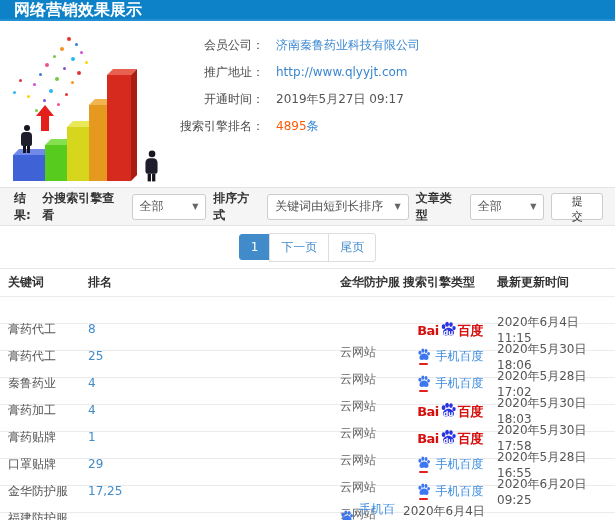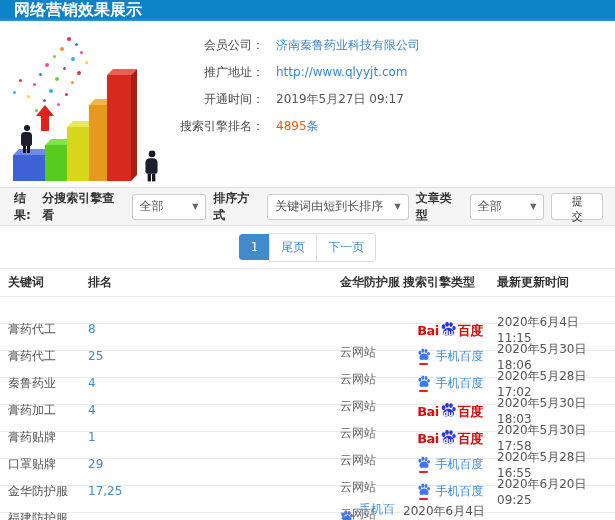--- a/index.html
+++ b/index.html
@@ -202,22 +202,22 @@
     <div class="selectbox sel-article">
       <span>全部</span>
       <span class="caret">▼</span>
     </div>
     <button class="submit-btn">提交</button>
   </div>
 </div>
 
 <div class="pagwrap">
   <span class="page active">1</span>
+  <span class="page">下一页</span>
   <span class="page">尾页</span>
-  <span class="page">下一页</span>
 </div>
 
 <div class="table">
   <div class="trow thead">
     <span>关键词</span>
     <span>排名</span>
     <span>金华防护服</span>
     <span>搜索引擎类型</span>
     <span>最新更新时间</span>
   </div>

